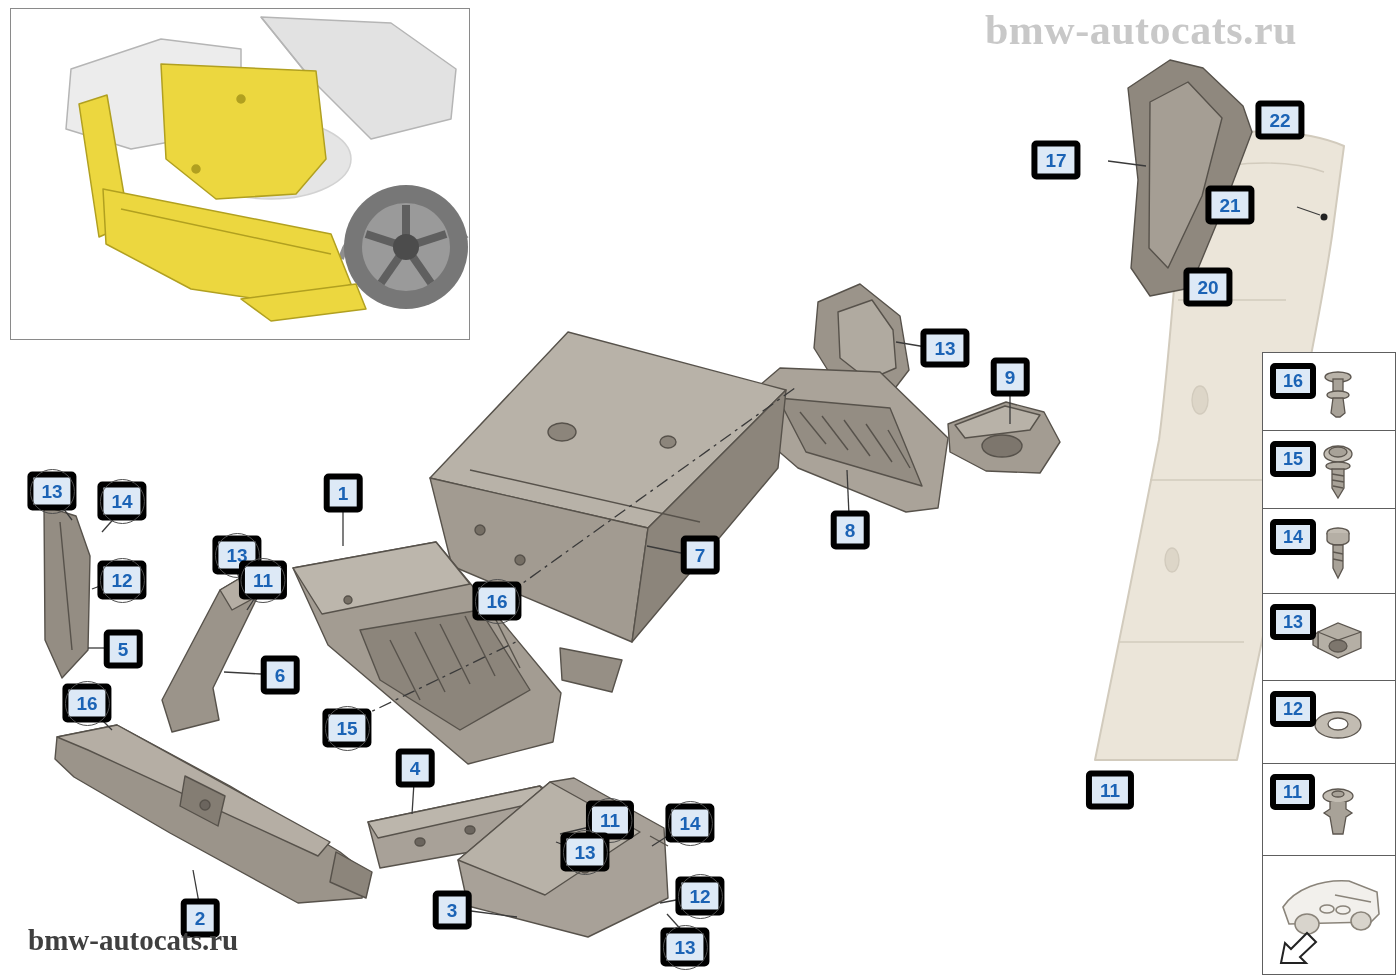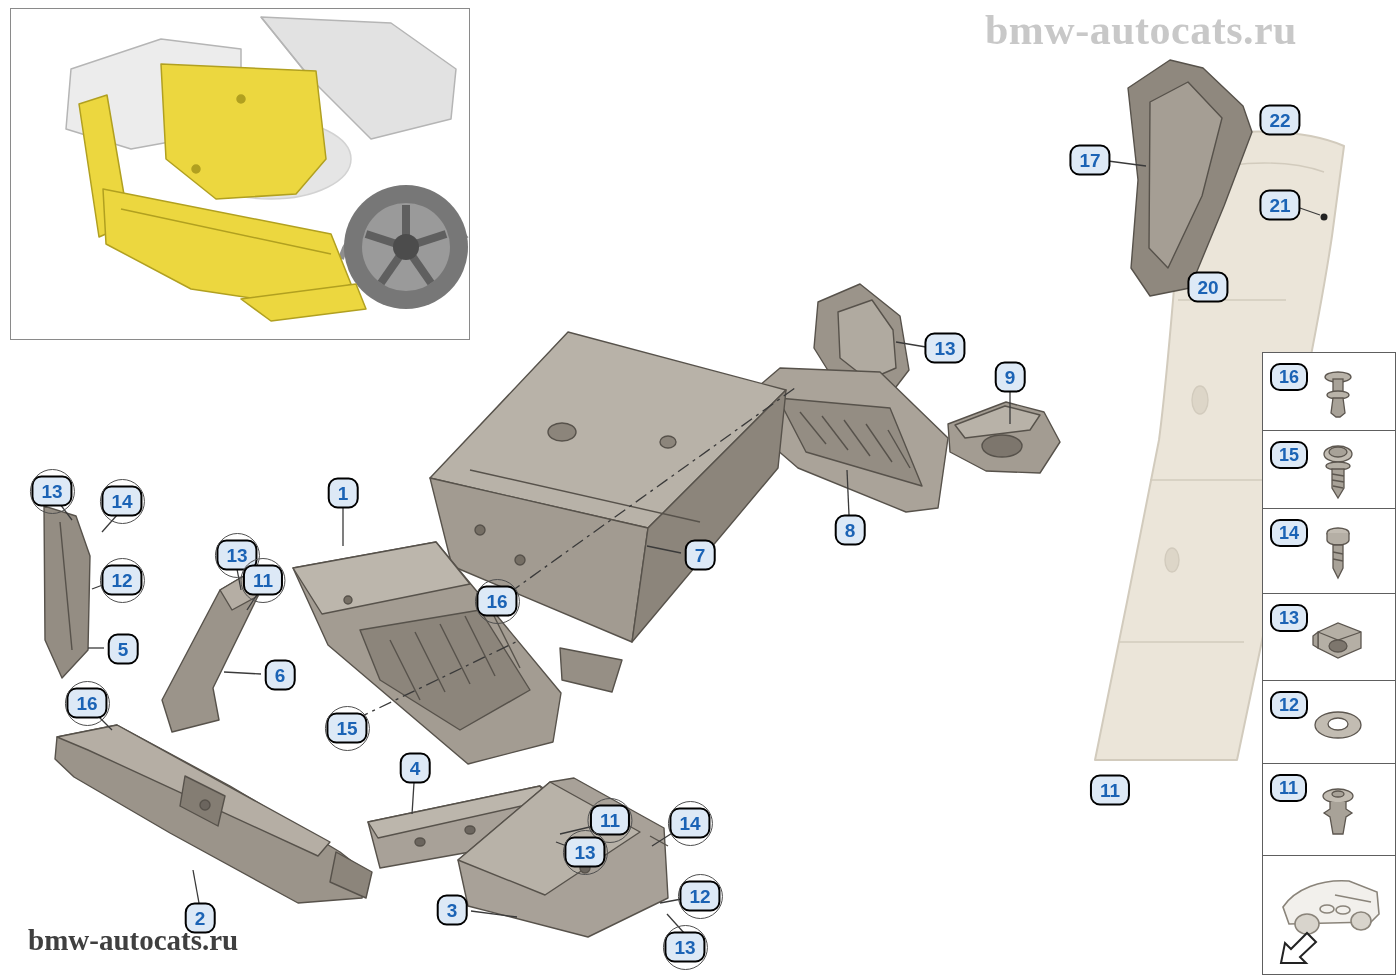--- a/index.html
+++ b/index.html
@@ -12,22 +12,22 @@
            border:1px solid #8a8a8a; background:#fff; z-index:2; }
 
   .wm-top { position:absolute; left:985px; top:6px; z-index:6;
             font-family:"Liberation Serif", serif; font-weight:bold;
             font-size:42px; color:#c8c8c8; letter-spacing:0.5px; }
   .wm-bottom { position:absolute; left:28px; top:924px; z-index:6;
             font-family:"Liberation Serif", serif; font-weight:bold;
             font-size:29px; color:#3f3f3f; }
 
   .callout { position:absolute; transform:translate(-50%,-50%); z-index:5; }
-  .badge { display:inline-block; background:#dde9f6; border:2px solid #000000;
-           border-radius:10px; color:#1b63b5; font-weight:bold; font-size:19px;
+  .badge { display:inline-block; background:#dde9f6; border:6px solid #000000;
+           border-radius:5px; color:#1b63b5; font-weight:bold; font-size:19px;
            line-height:1; padding:4px 8px; cursor:pointer; white-space:nowrap; }
   .callout.circled::before { content:""; position:absolute; left:50%; top:50%;
            width:43px; height:43px; transform:translate(-50%,-50%);
            border:1.6px solid #4f4f4f; border-radius:50%; }
 
   .sidebar { position:absolute; left:1262px; top:352px; width:134px; height:623px;
              background:#fff; border:1px solid #5e5e5e; display:flex;
              flex-direction:column; z-index:4; }
   .srow { position:relative; border-bottom:1px solid #5e5e5e;
           display:flex; align-items:center; justify-content:center; }
@@ -306,22 +306,22 @@
   <div class="callout" style="left:452px;top:910px"><span class="badge">3</span></div>
   <div class="callout circled" style="left:610px;top:820px"><span class="badge">11</span></div>
   <div class="callout circled" style="left:585px;top:852px"><span class="badge">13</span></div>
   <div class="callout circled" style="left:690px;top:823px"><span class="badge">14</span></div>
   <div class="callout circled" style="left:700px;top:896px"><span class="badge">12</span></div>
   <div class="callout circled" style="left:685px;top:947px"><span class="badge">13</span></div>
   <div class="callout" style="left:945px;top:348px"><span class="badge">13</span></div>
   <div class="callout" style="left:1010px;top:377px"><span class="badge">9</span></div>
   <div class="callout" style="left:850px;top:530px"><span class="badge">8</span></div>
   <div class="callout" style="left:700px;top:555px"><span class="badge">7</span></div>
-  <div class="callout" style="left:1090px;top:160px"><span class="badge">17</span></div>
+  <div class="callout" style="left:1056px;top:160px"><span class="badge">17</span></div>
   <div class="callout" style="left:1280px;top:120px"><span class="badge">22</span></div>
-  <div class="callout" style="left:1280px;top:205px"><span class="badge">21</span></div>
+  <div class="callout" style="left:1230px;top:205px"><span class="badge">21</span></div>
   <div class="callout" style="left:1208px;top:287px"><span class="badge">20</span></div>
   <div class="callout" style="left:1110px;top:790px"><span class="badge">11</span></div>
 
   <div class="wm-top">bmw-autocats.ru</div>
   <div class="wm-bottom">bmw-autocats.ru</div>
 
 </div>
 
 </body></html>

